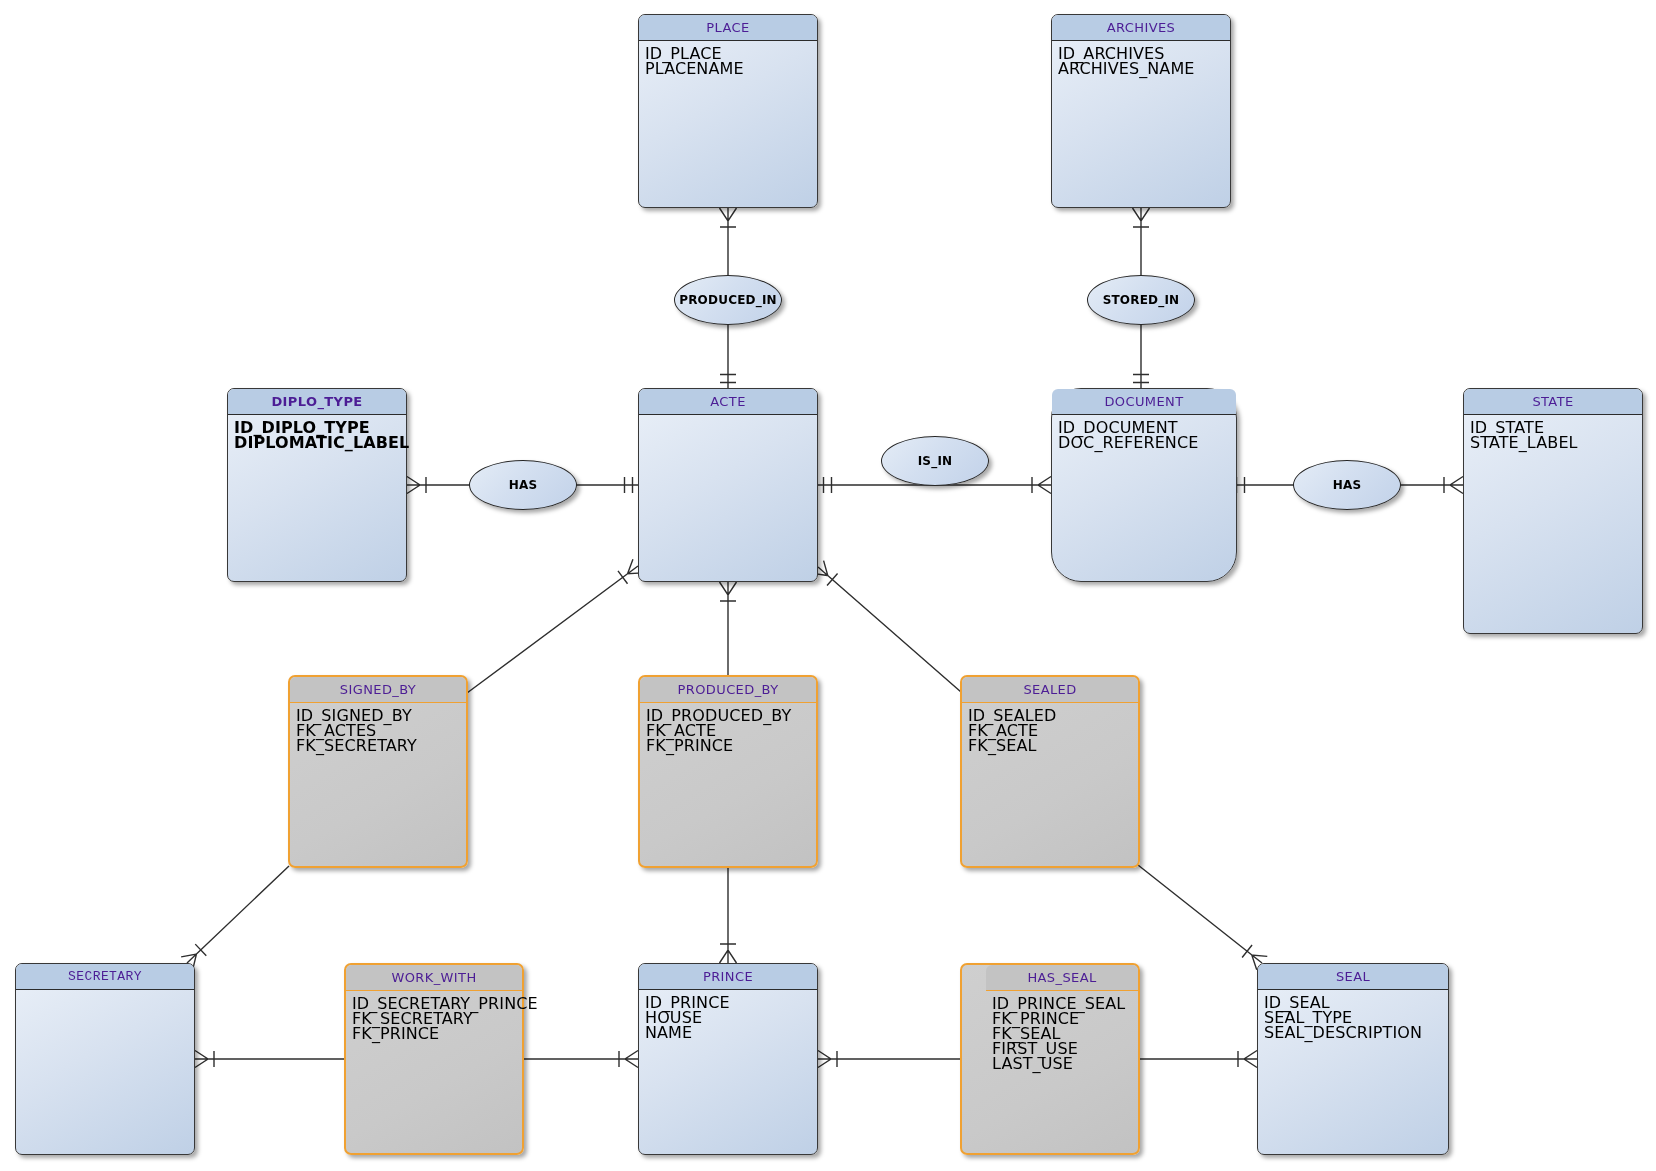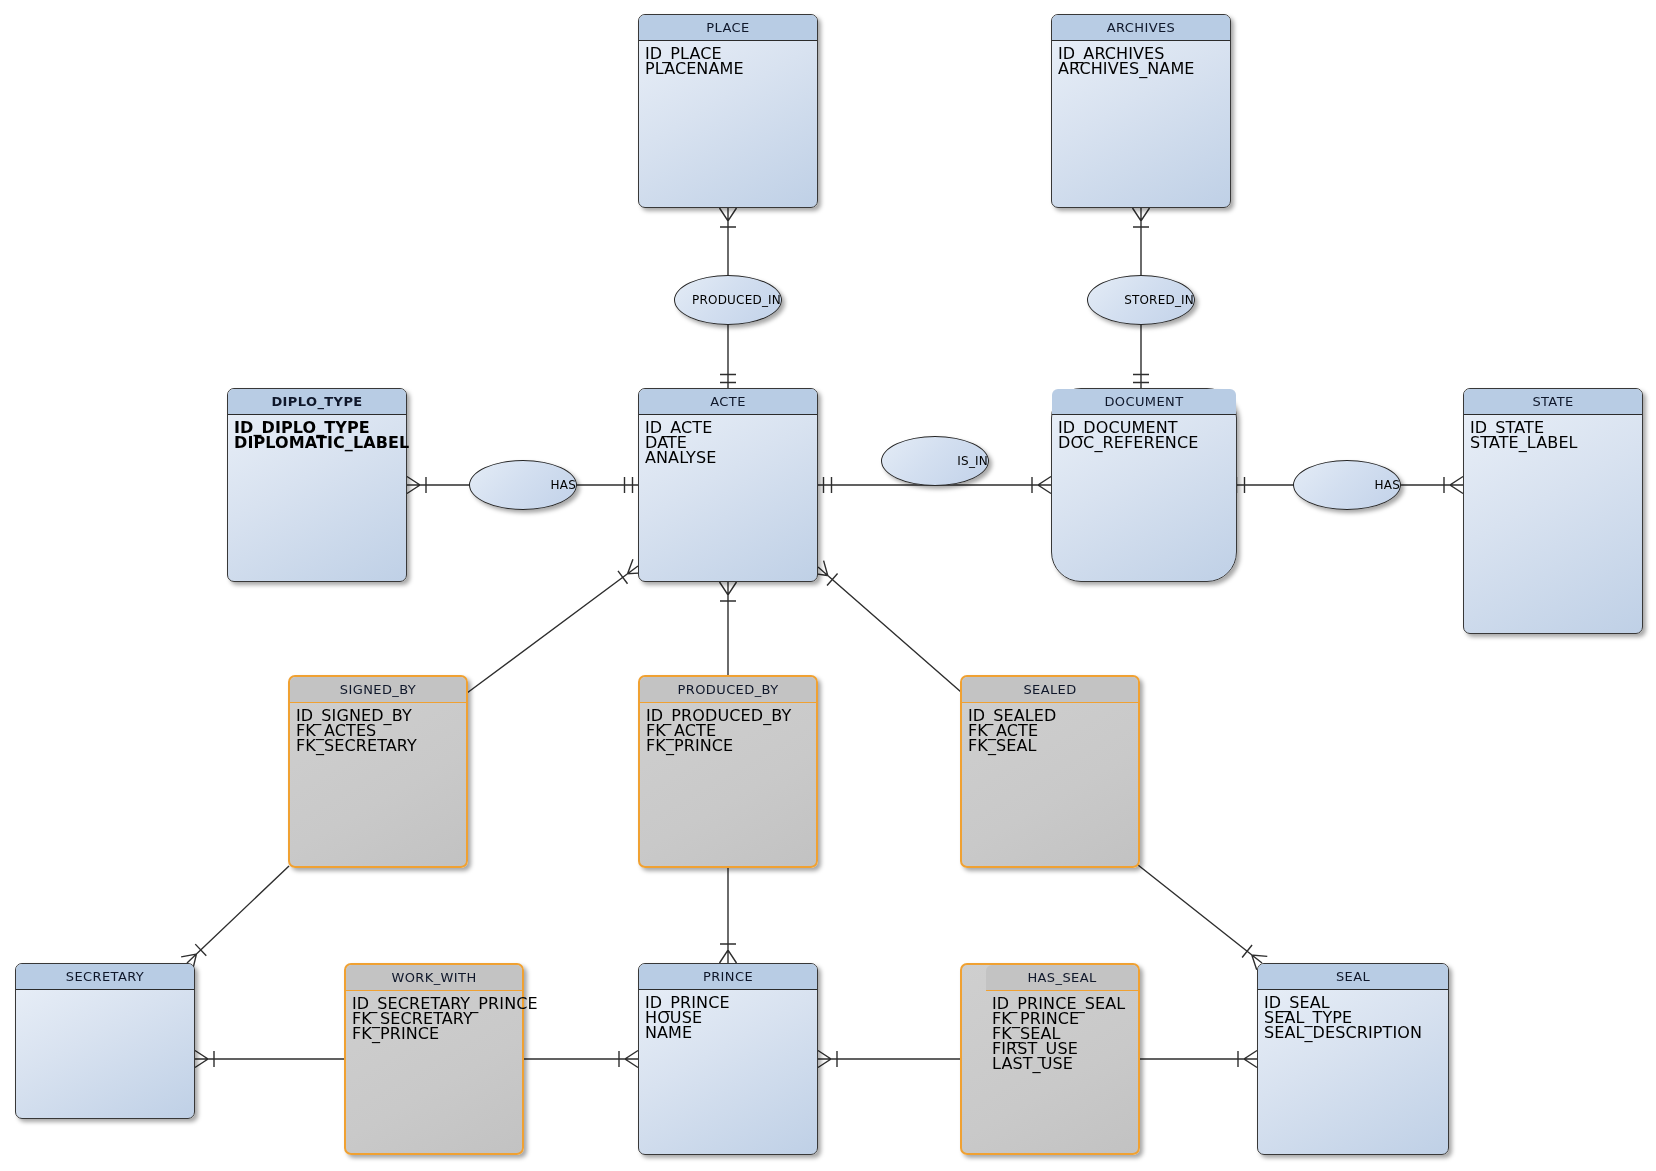--- a/index.html
+++ b/index.html
@@ -27,21 +27,21 @@
     position:absolute;z-index:2;
     border:1.4px solid var(--entity-border);
     border-radius:7px;
     background:linear-gradient(150deg,var(--entity-body-light) 0%,var(--entity-body-mid) 45%,var(--entity-body-dark) 100%);
     box-shadow:3px 3px 4px rgba(0,0,0,0.35);
     box-sizing:border-box;
   }
   .entity .entity-title{
     height:25px;line-height:25px;
     text-align:center;
-    font-size:13px;color:#0f172a;letter-spacing:0.4px;
+    font-size:13px;color:#4c1d95;letter-spacing:0.4px;
     background:var(--entity-header);
     border-bottom:1.3px solid #2b2b2b;
     border-radius:6px 6px 0 0;
     overflow:hidden;white-space:nowrap;
   }
   .entity .entity-attrs{
     padding:5px 5px 0 6px;
   }
   .entity .attr-line{
     font-size:16px;line-height:15px;color:#000;
@@ -54,22 +54,23 @@
   .entity.assoc .entity-title{
     background:var(--assoc-header);
     border-bottom:1.6px solid var(--assoc-border);
   }
   .rel-ellipse{
     position:absolute;z-index:2;
     border:1.6px solid #262626;
     border-radius:50%;
     background:linear-gradient(135deg,#e4ecf6 0%,#d3dff0 45%,#c2d2e9 100%);
     box-shadow:3px 3px 4px rgba(0,0,0,0.35);
-    display:flex;align-items:center;justify-content:flex-end;
+    display:flex;align-items:center;justify-content:center;
     box-sizing:border-box;
+    font-weight:bold;
   }
   .rel-ellipse span{
     font-size:12px;color:#000;letter-spacing:0.2px;white-space:nowrap;
   }
 </style>
 </head>
 <body>
 
 <div class="canvas">
   <svg id="connector-layer" width="1656" height="1171" viewBox="0 0 1656 1171">
@@ -106,25 +107,20 @@
       </div>
       <div class="entity" style="left: 227px; top: 388px; width: 180px; height: 194px; font-weight: bold;">
         <div class="entity-title">DIPLO_TYPE</div>
         <div class="entity-attrs">
           <div class="attr-line">ID_DIPLO_TYPE</div>
           <div class="attr-line">DIPLOMATIC_LABEL</div>
         </div>
       </div>
       <div class="entity" style="left: 638px; top: 388px; width: 180px; height: 194px;">
         <div class="entity-title">ACTE</div>
-        <div class="entity-attrs">
-          <div class="attr-line">ID_ACTE</div>
-          <div class="attr-line">DATE</div>
-          <div class="attr-line">ANALYSE</div>
-        </div>
       </div>
       <div class="entity" style="left: 1051px; top: 388px; width: 186px; height: 194px; border-radius: 30px;">
         <div class="entity-title">DOCUMENT</div>
         <div class="entity-attrs">
           <div class="attr-line">ID_DOCUMENT</div>
           <div class="attr-line">DOC_REFERENCE</div>
         </div>
       </div>
       <div class="entity" style="left: 1463px; top: 388px; width: 180px; height: 246px;">
         <div class="entity-title">STATE</div>
@@ -150,21 +146,21 @@
         </div>
       </div>
       <div class="entity assoc" style="left: 960px; top: 675px; width: 180px; height: 193px;">
         <div class="entity-title">SEALED</div>
         <div class="entity-attrs">
           <div class="attr-line">ID_SEALED</div>
           <div class="attr-line">FK_ACTE</div>
           <div class="attr-line">FK_SEAL</div>
         </div>
       </div>
-      <div class="entity" style="left: 15px; top: 963px; width: 180px; height: 156px;">
+      <div class="entity" style="left: 15px; top: 963px; width: 180px; height: 192px; font-family: Liberation Mono, monospace;">
         <div class="entity-title">SECRETARY</div>
       </div>
       <div class="entity assoc" style="left: 344px; top: 963px; width: 180px; height: 192px;">
         <div class="entity-title">WORK_WITH</div>
         <div class="entity-attrs">
           <div class="attr-line">ID_SECRETARY_PRINCE</div>
           <div class="attr-line">FK_SECRETARY</div>
           <div class="attr-line">FK_PRINCE</div>
         </div>
       </div>

